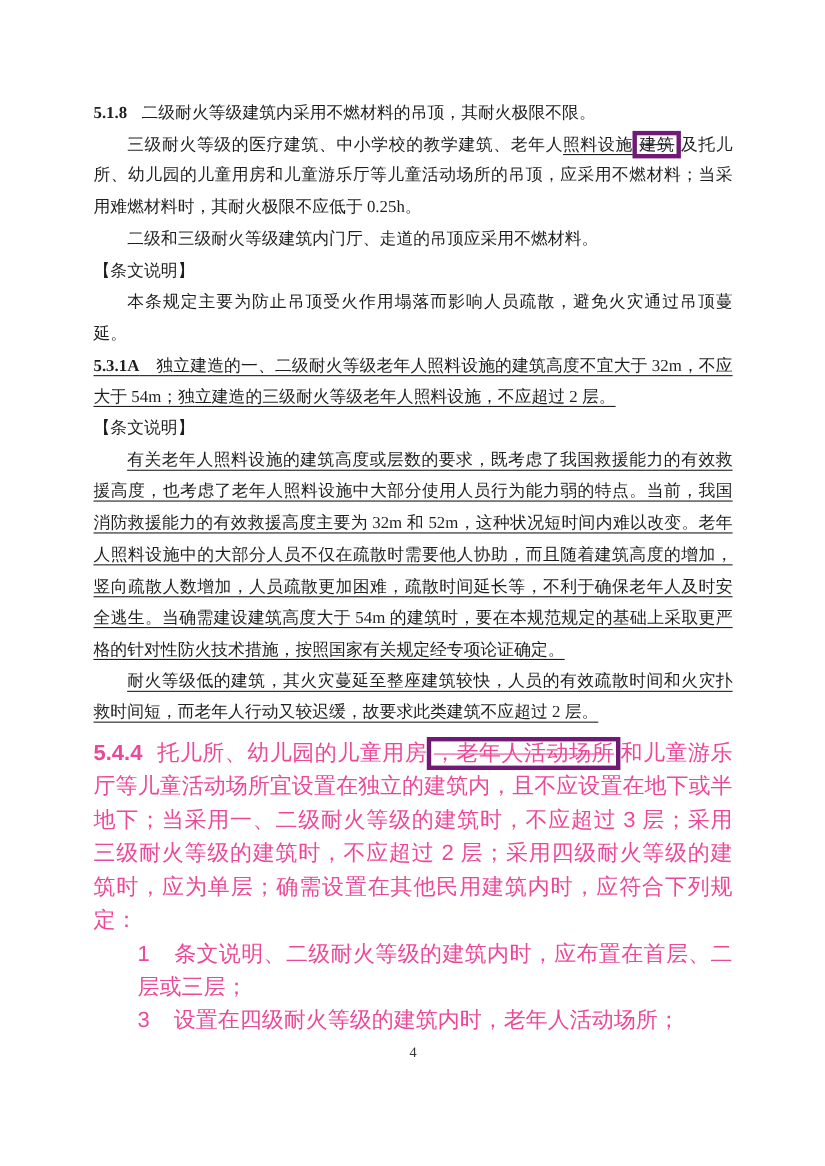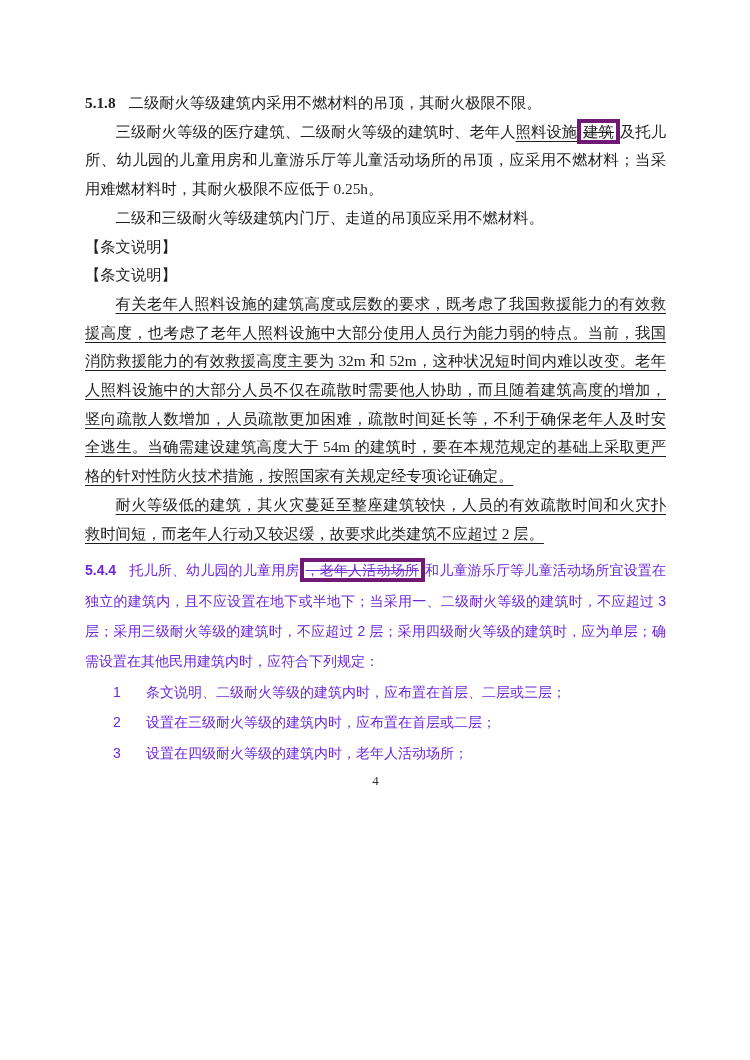--- a/index.html
+++ b/index.html
@@ -13,24 +13,24 @@
   .content { padding: 89px 84px 0 85px; }
   p { margin: 0; text-align: justify; }
   .serif-block {
     font-family: "Liberation Serif", serif;
     font-size: 15.3px;
     line-height: 28.7px;
     color: #1e1e1e;
   }
   .sans-block {
     font-family: "Liberation Sans", sans-serif;
-    font-size: 14px;
+    font-size: 20px;
     line-height: 30.4px;
     font-weight: 500;
-    color: #6d28d9;
+    color: #ec4899;
     margin-top: 7px;
   }
   .num { font-weight: bold; }
   .gap { display: inline-block; width: 13px; }
   .ind { text-indent: 2em; }
   .ins {
     text-decoration: underline;
     text-underline-offset: 4px;
     text-decoration-thickness: 1px;
   }
@@ -53,42 +53,43 @@
 </head>
 <body>
 
 <div class="page">
   <div class="content">
 
     <div class="serif-block">
 
       <p class="clause"><b class="num">5.1.8</b><span class="gap"></span><span>二级耐火等级建筑内采用不燃材料的吊顶，其耐火极限不限。</span></p>
 
-      <p class="ind"><span>三级耐火等级的医疗建筑、二级耐火等级的建筑时、老年人</span><span class="ins">照料设施</span><span class="delbox">建筑</span><span>及托儿所、幼儿园的儿童用房和儿童游乐厅等儿童活动场所的吊顶，应采用不燃材料；当采用难燃材料时，其耐火极限不应低于 0.25h。</span></p>
+      <p class="ind"><span>三级耐火等级的医疗建筑、中小学校的教学建筑、老年人</span><span class="ins">照料设施</span><span class="delbox">建筑</span><span>及托儿所、幼儿园的儿童用房和儿童游乐厅等儿童活动场所的吊顶，应采用不燃材料；当采用难燃材料时，其耐火极限不应低于 0.25h。</span></p>
 
       <p class="ind">二级和三级耐火等级建筑内门厅、走道的吊顶应采用不燃材料。</p>
 
       <p>【条文说明】</p>
 
+      <p class="ind">本条规定主要为防止吊顶受火作用塌落而影响人员疏散，避免火灾通过吊顶蔓延。</p>
 
+      <p class="clause"><span class="ins"><b class="num">5.3.1A</b><span>　独立建造的一、二级耐火等级老年人照料设施的建筑高度不宜大于 32m，不应大于 54m；独立建造的三级耐火等级老年人照料设施，不应超过 2 层。</span></span></p>
 
       <p>【条文说明】</p>
 
       <p class="ind ins">有关老年人照料设施的建筑高度或层数的要求，既考虑了我国救援能力的有效救援高度，也考虑了老年人照料设施中大部分使用人员行为能力弱的特点。当前，我国消防救援能力的有效救援高度主要为 32m 和 52m，这种状况短时间内难以改变。老年人照料设施中的大部分人员不仅在疏散时需要他人协助，而且随着建筑高度的增加，竖向疏散人数增加，人员疏散更加困难，疏散时间延长等，不利于确保老年人及时安全逃生。当确需建设建筑高度大于 54m 的建筑时，要在本规范规定的基础上采取更严格的针对性防火技术措施，按照国家有关规定经专项论证确定。</p>
       <p class="ind ins">耐火等级低的建筑，其火灾蔓延至整座建筑较快，人员的有效疏散时间和火灾扑救时间短，而老年人行动又较迟缓，故要求此类建筑不应超过 2 层。</p>
 
     </div>
 
     <div class="sans-block">
 
       <p class="clause"><b class="num">5.4.4</b><span class="gap"></span><span>托儿所、幼儿园的儿童用房</span><span class="delbox">，老年人活动场所</span><span>和儿童游乐厅等儿童活动场所宜设置在独立的建筑内，且不应设置在地下或半地下；当采用一、二级耐火等级的建筑时，不应超过 3 层；采用三级耐火等级的建筑时，不应超过 2 层；采用四级耐火等级的建筑时，应为单层；确需设置在其他民用建筑内时，应符合下列规定：</span></p>
 
       <p class="li"><span class="li-num">1</span><span>条文说明、二级耐火等级的建筑内时，应布置在首层、二层或三层；</span></p>
 
-      <p class="li"><span class="li-num">2</span><span>设置在三级耐火等级的建筑内时，应布置在首层或二层；</span></p>
 
       <p class="li"><span class="li-num">3</span><span>设置在四级耐火等级的建筑内时，老年人活动场所；</span></p>
 
     </div>
 
     <p class="page-num">4</p>
 
   </div>
 </div>
 

